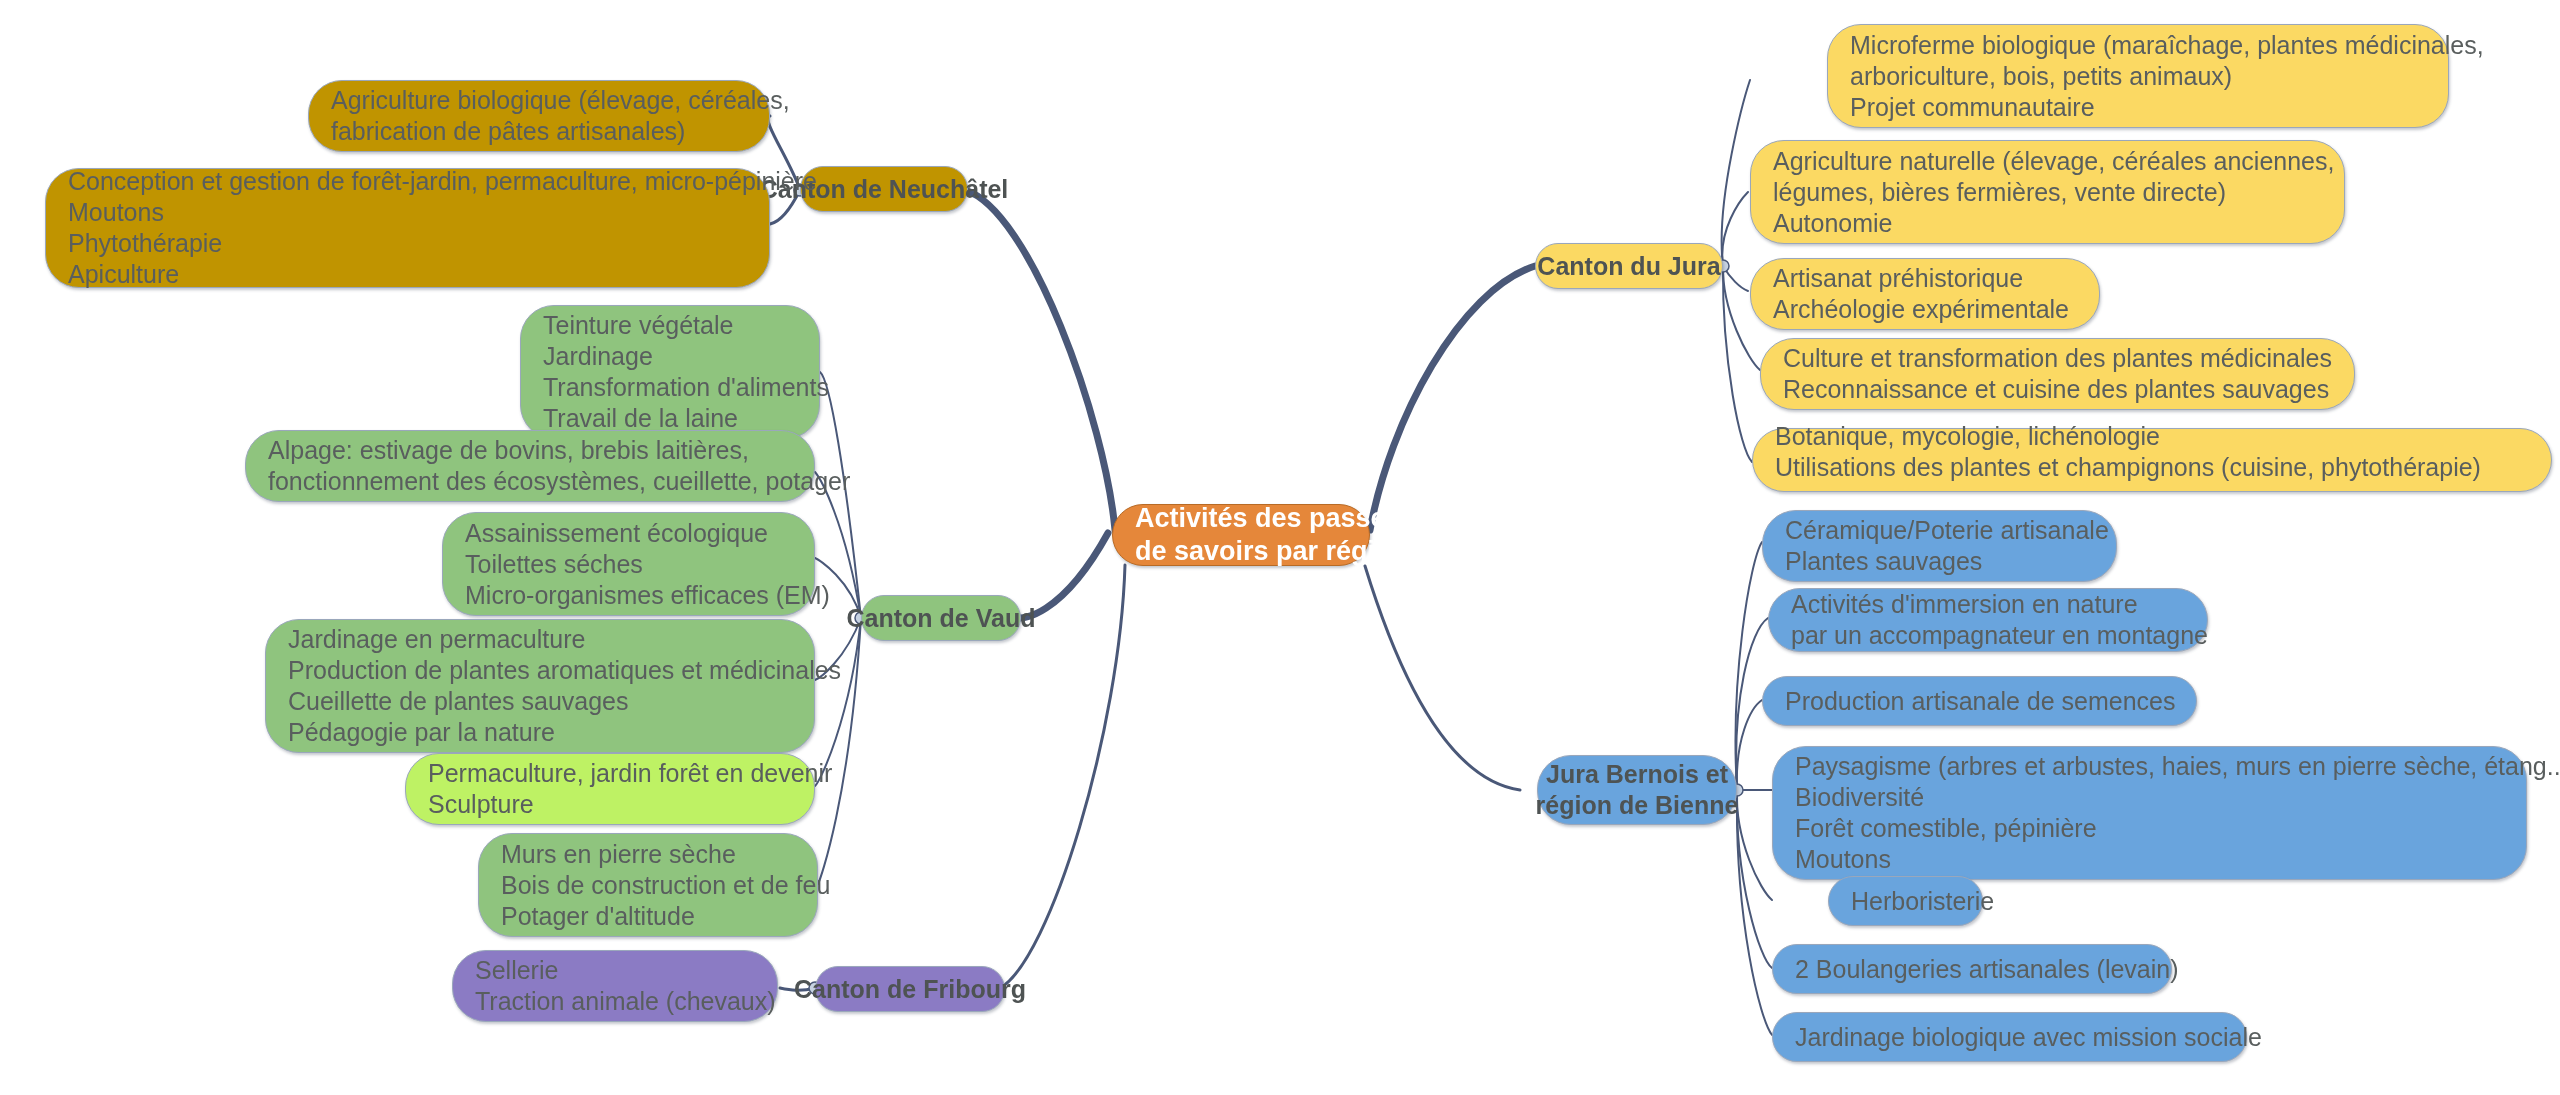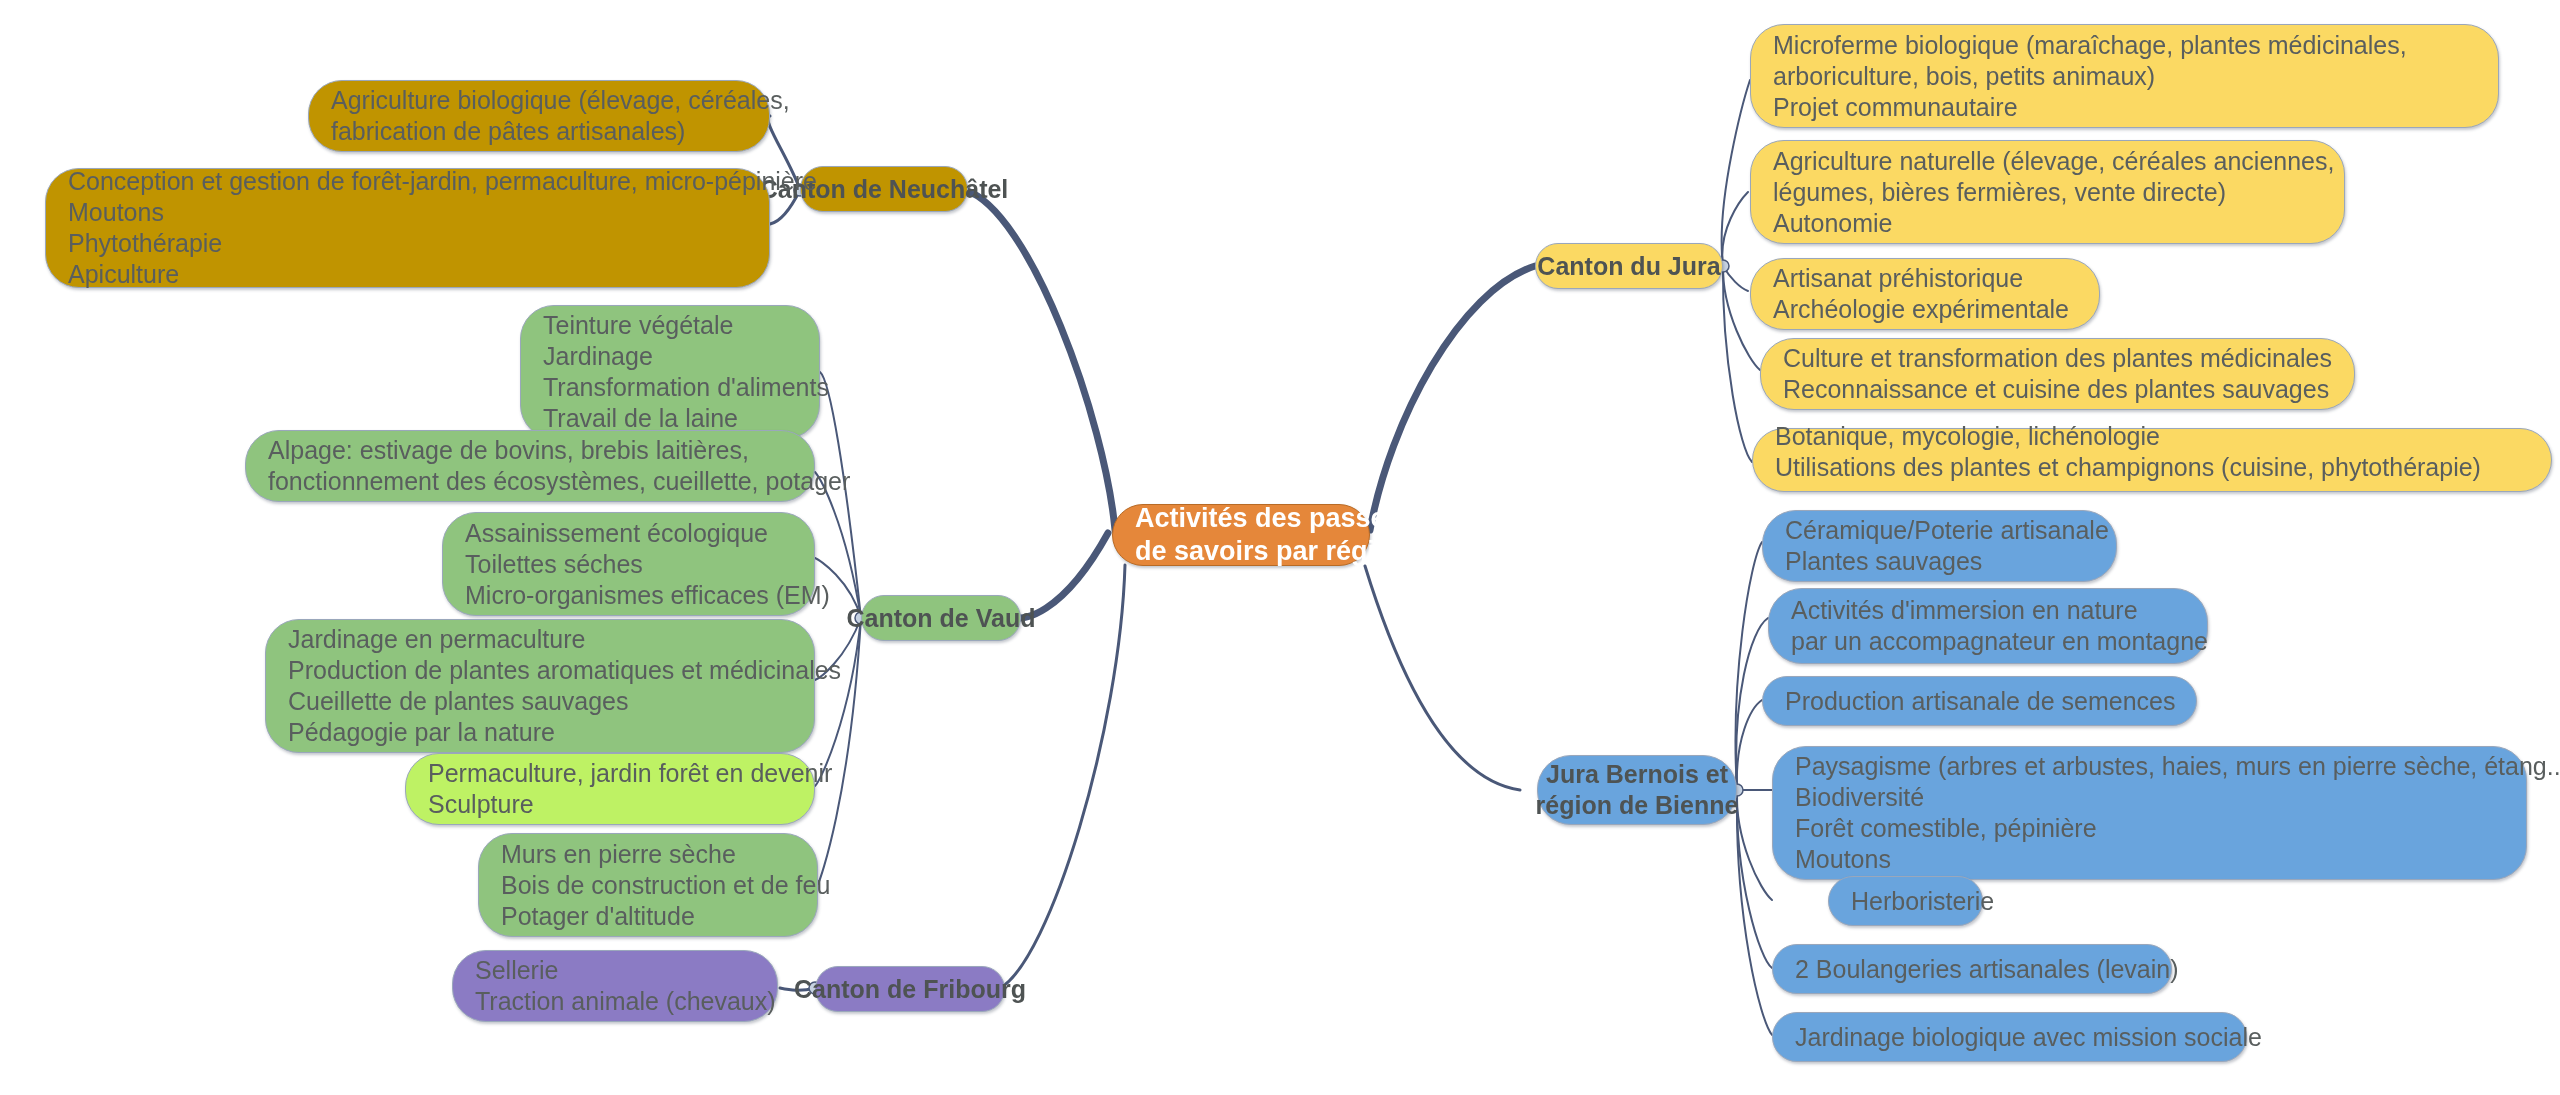--- a/index.html
+++ b/index.html
@@ -171,21 +171,21 @@
 
   <div class="node leaf" style="left:452px; top:950px; width:326px; height:72px; background:#8b7bc4;">
     <span class="txt">Sellerie
 Traction animale (chevaux)</span>
   </div>
 
   <div class="node branch" style="left:1535px; top:243px; width:188px; height:46px; background:#fbd963;">
     <span class="txt">Canton du Jura</span>
   </div>
 
-  <div class="node leaf" style="left:1750px; top:24px; width:749px; height:104px; background:#fbd963;">
+  <div class="node leaf" style="left:1827px; top:24px; width:622px; height:104px; background:#fbd963;">
     <span class="txt">Microferme biologique (maraîchage, plantes médicinales,
 arboriculture, bois, petits animaux)
 Projet communautaire</span>
   </div>
 
   <div class="node leaf" style="left:1750px; top:140px; width:595px; height:104px; background:#fbd963;">
     <span class="txt">Agriculture naturelle (élevage, céréales anciennes,
 légumes, bières fermières, vente directe)
 Autonomie</span>
   </div>
@@ -208,21 +208,21 @@
   <div class="node branch" style="left:1537px; top:755px; width:200px; height:70px; background:#69a4dd;">
     <span class="txt">Jura Bernois et
 région de Bienne</span>
   </div>
 
   <div class="node leaf" style="left:1762px; top:510px; width:355px; height:72px; background:#69a4dd;">
     <span class="txt">Céramique/Poterie artisanale
 Plantes sauvages</span>
   </div>
 
-  <div class="node leaf" style="left:1768px; top:588px; width:440px; height:76px; background:#69a4dd;">
+  <div class="node leaf" style="left:1768px; top:588px; width:440px; height:64px; background:#69a4dd;">
     <span class="txt">Activités d'immersion en nature
 par un accompagnateur en montagne</span>
   </div>
 
   <div class="node leaf" style="left:1762px; top:676px; width:435px; height:50px; background:#69a4dd;">
     <span class="txt">Production artisanale de semences</span>
   </div>
 
   <div class="node leaf" style="left:1772px; top:746px; width:755px; height:134px; background:#69a4dd;">
     <span class="txt">Paysagisme (arbres et arbustes, haies, murs en pierre sèche, étang...)

